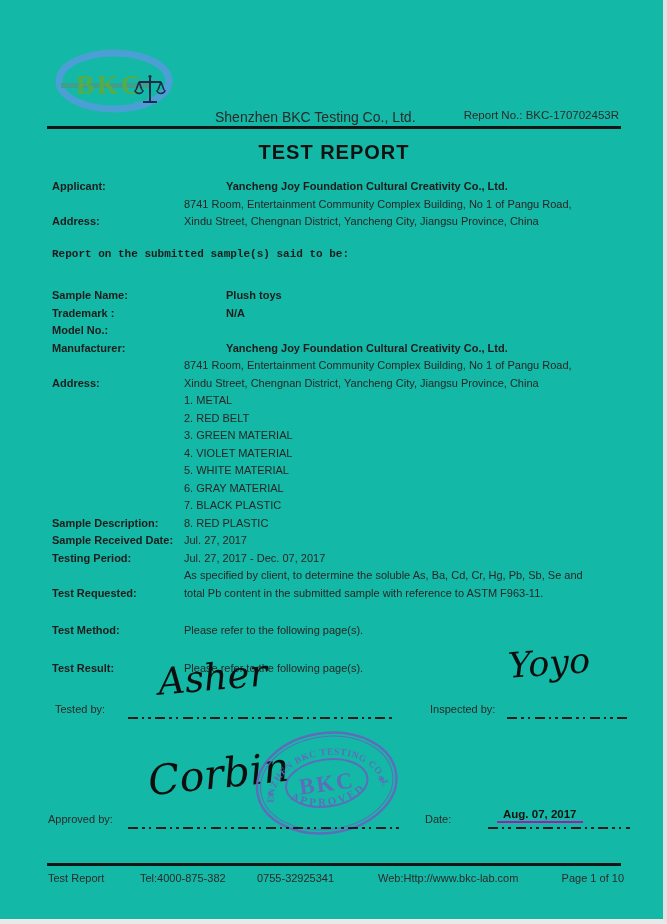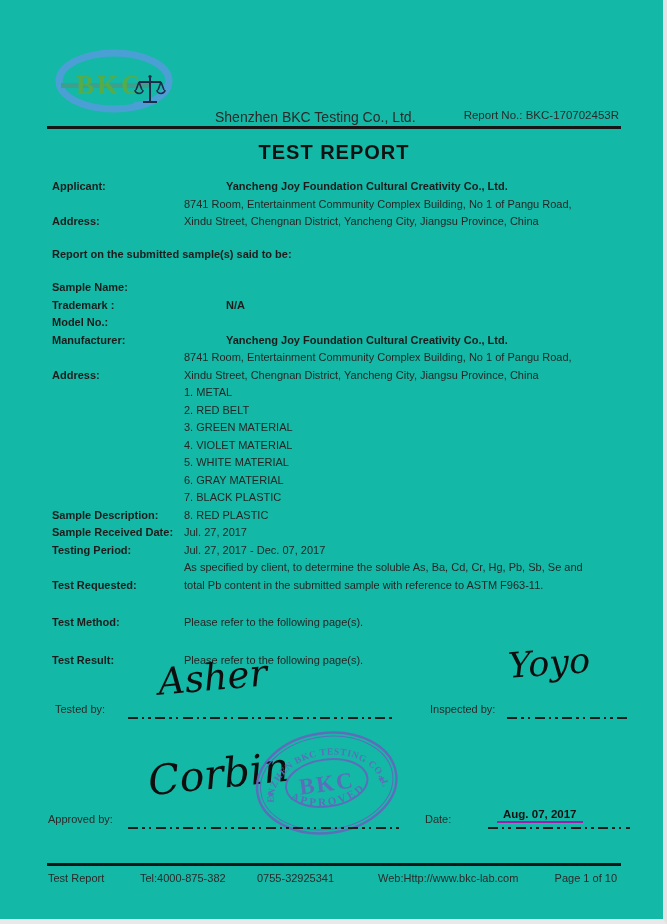--- a/index.html
+++ b/index.html
@@ -24,21 +24,21 @@
   .title { position:absolute; left:47px; right:42px; top:141px; text-align:center;
            font-size:20px; font-weight:bold; letter-spacing:1px; color:#111; }
 
   
   .doc-body { position:absolute; left:52px; right:42px; top:178px;
               font-size:11px; line-height:17.5px; }
   .row { display:flex; align-items:flex-end; }
   .row .lbl { flex:0 0 132px; font-weight:bold; white-space:nowrap; color:#1c1c1c; }
   .row .val { flex:1; }
   .bold { font-weight:bold; color:#1c1c1c;margin-left:42px; }
-  .intro { font-weight:bold; color:#1c1c1c; margin-top:15px; margin-bottom:16px; }
+  .intro { font-weight:bold; color:#1c1c1c; margin-top:15px; margin-bottom:24px;font-family:Liberation Mono, monospace; }
   .mt4 { margin-top:20px; }
 
   
   .sig-label { position:absolute; font-size:11px; color:#2a2a2a; }
   .dashline  { position:absolute; height:2px;
     background:repeating-linear-gradient(90deg,
       #1c1c1c 0 10px, transparent 10px 14px,
       #1c1c1c 14px 16.5px, transparent 16.5px 20.5px,
       #1c1c1c 20.5px 23px, transparent 23px 27.5px); }
   .signature { position:absolute; font-family:"DejaVu Serif", serif; font-style:italic;
@@ -52,21 +52,21 @@
   .date-value { position:absolute; left:497px; top:808px; font-size:11.5px; font-weight:bold;
                 color:#111; border-bottom:2px solid #a21caf; padding:0 6px 1px 6px; }
 
   
   .rule-bottom { position:absolute; left:47px; right:42px; top:863px; height:3px; background:#151515; }
   .foot { position:absolute; top:872px; font-size:11px; color:#2a2a2a; }
   .f-doc  { left:48px; }
   .f-tel  { left:140px; }
   .f-tel2 { left:257px; }
   .f-web  { left:354px;margin-left:24px; }
-  .f-page { right:46px;margin-left:36px; }
+  .f-page { right:39px;margin-left:36px; }
 </style>
 </head>
 <body>
 
 <div class="page">
 
   <div class="logo">
     <svg width="130" height="66" viewBox="0 0 130 66">
       <ellipse cx="60" cy="33" rx="55" ry="28" fill="none" stroke="#4aa0d5" stroke-width="7"></ellipse>
       <path d="M 113 38 Q 106 56 82 57" fill="none" stroke="#4aa0d5" stroke-width="6" stroke-linecap="round"></path>
@@ -101,20 +101,21 @@
       <div class="val">
         <div>8741 Room, Entertainment Community Complex Building, No 1 of Pangu Road,</div>
         <div>Xindu Street, Chengnan District, Yancheng City, Jiangsu Province, China</div>
       </div>
     </div>
 
     <div class="intro">Report on the submitted sample(s) said to be:</div>
 
     <div class="row">
       <div class="lbl">Sample Name:</div>
+      <div class="val bold">Plush toys</div>
     </div>
 
     <div class="row">
       <div class="lbl">Trademark :</div>
       <div class="val bold">N/A</div>
     </div>
 
     <div class="row">
       <div class="lbl">Model No.:</div>
     </div>

